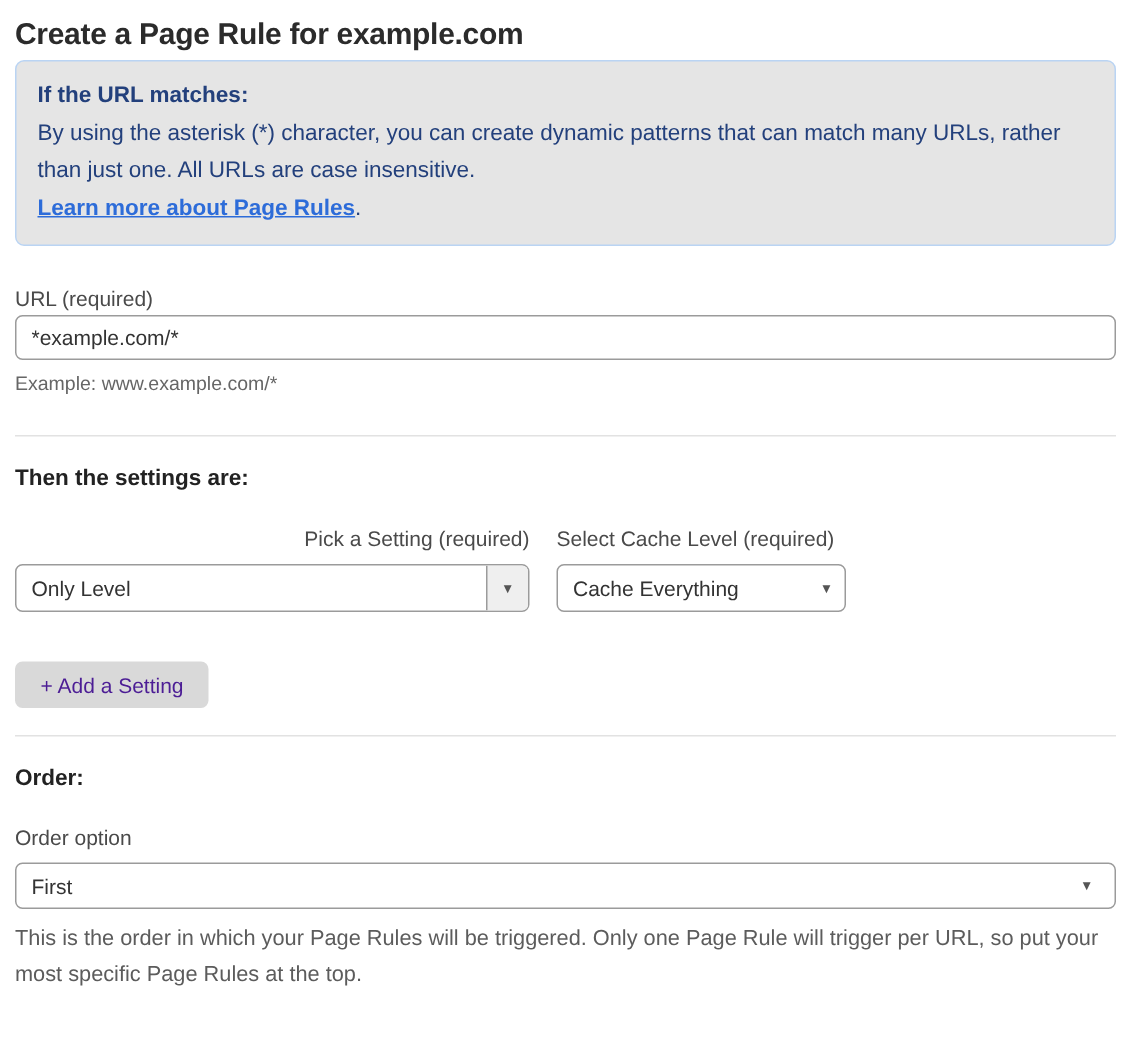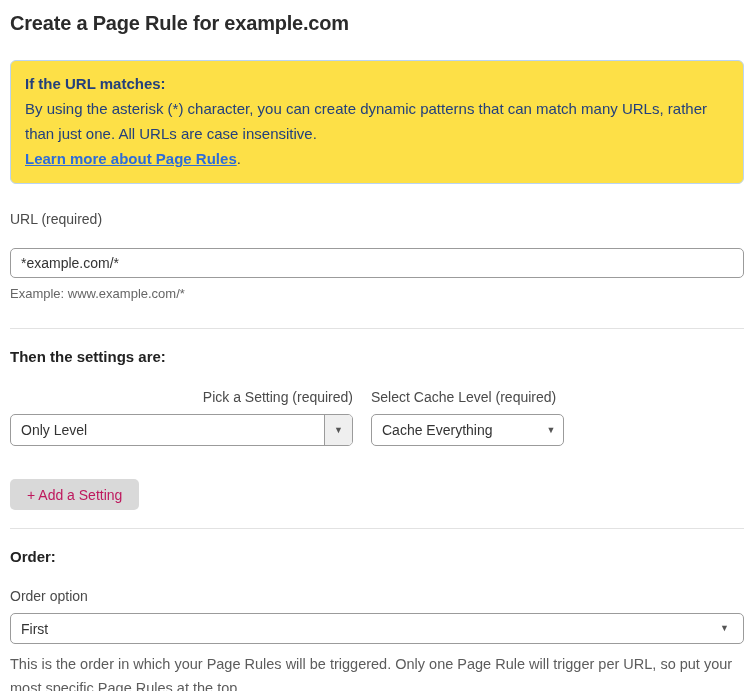--- a/index.html
+++ b/index.html
@@ -16,22 +16,22 @@
   }
   .page-title {
     font-size: 20px;
     font-weight: bold;
     color: #2b2b2b;
     line-height: 26px;
     letter-spacing: -0.2px;
   }
   
   .notice {
-    margin-top: 24px;
-    background: #fde047;
+    margin-top: 4px;
+    background: #e5e5e5;
     border: 1px solid #bad4f3;
     border-radius: 6px;
     padding: 10px 14px 12px 14px;
     color: #23407c;
     font-size: 15px;
     line-height: 25px;
   }
   .notice-heading { font-weight: bold; }
   .notice-link {
     color: #2d6cd9;
@@ -40,21 +40,21 @@
     font-weight: bold;
   }
   
   .field-label {
     font-size: 14px;
     color: #4a4a4a;
     line-height: 18px;
   }
   .url-label { margin-top: 26px; }
   .text-input {
-    margin-top: 20px;
+    margin-top: 2px;
     width: 100%;
     height: 30px;
     border: 1px solid #9b9b9b;
     border-radius: 5px;
     padding: 0 10px;
     font-size: 14px;
     color: #333;
     font-family: "Liberation Sans", "DejaVu Sans", sans-serif;
     background: #fff;
     outline: none;
@@ -123,21 +123,21 @@
   .btn {
     border: none;
     border-radius: 5px;
     font-size: 14px;
     font-family: "Liberation Sans", "DejaVu Sans", sans-serif;
     cursor: pointer;
     display: inline-flex;
     align-items: center;
     justify-content: center;
   }
-  .btn-gray { background: #d9d9d9; color: #be185d; text-align: right; }
+  .btn-gray { background: #d9d9d9; color: #4c1d95; text-align: right; }
   .add-setting-btn { margin-top: 33px; height: 31px; padding: 0 17px; }
   
   .order-label { margin-top: 22px; }
   .order-select {
     margin-top: 8px;
     height: 31px;
     width: 100%;
     border-radius: 5px;
   }
   .order-select .inline-arrow {

